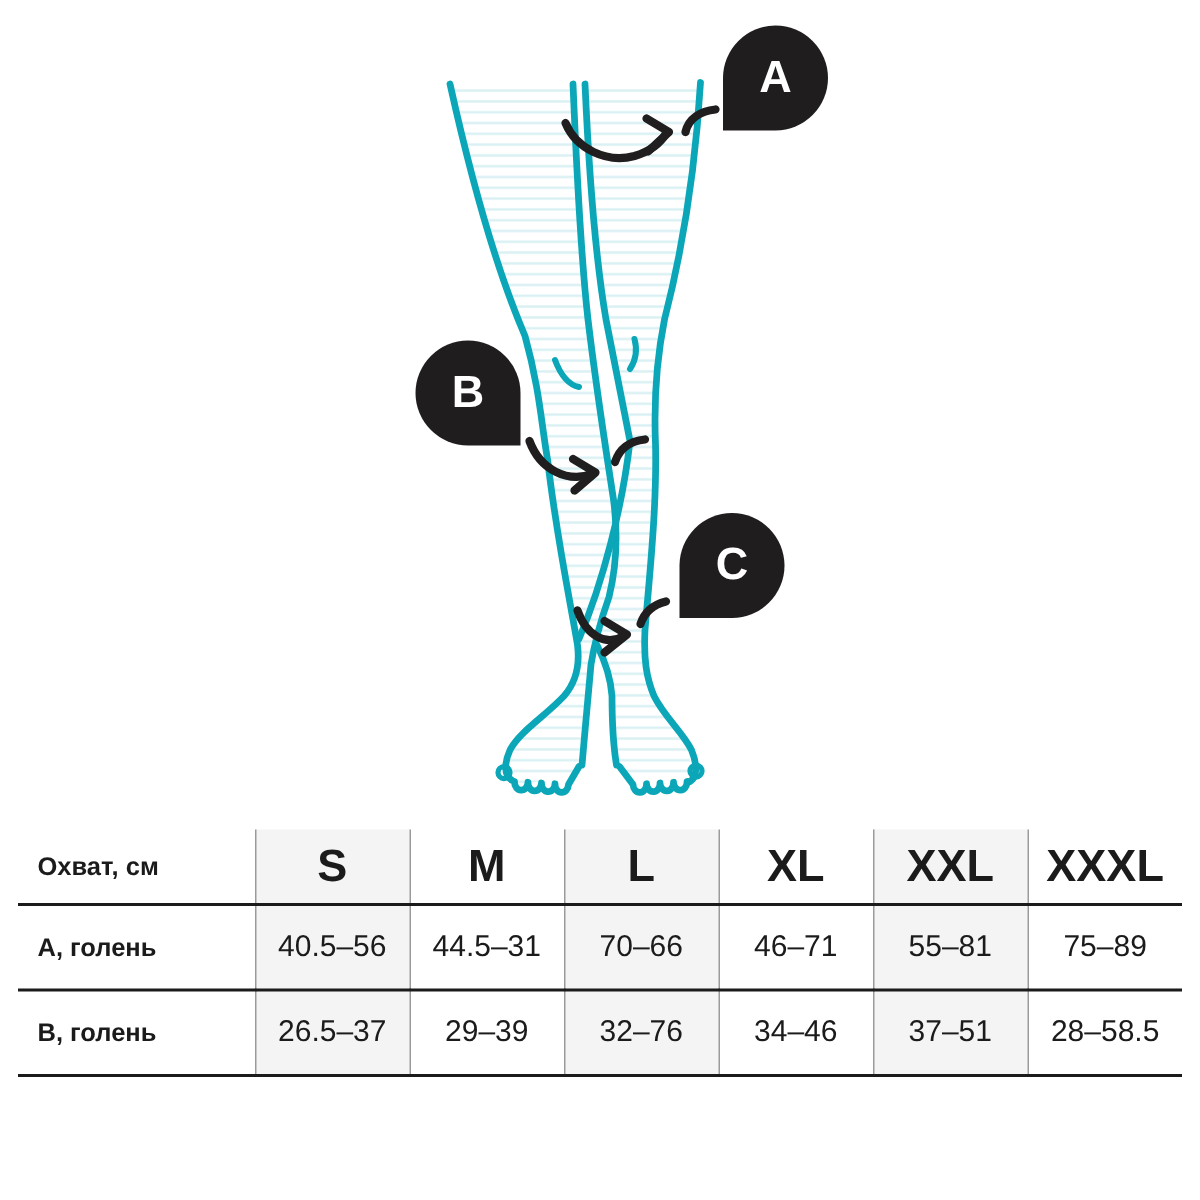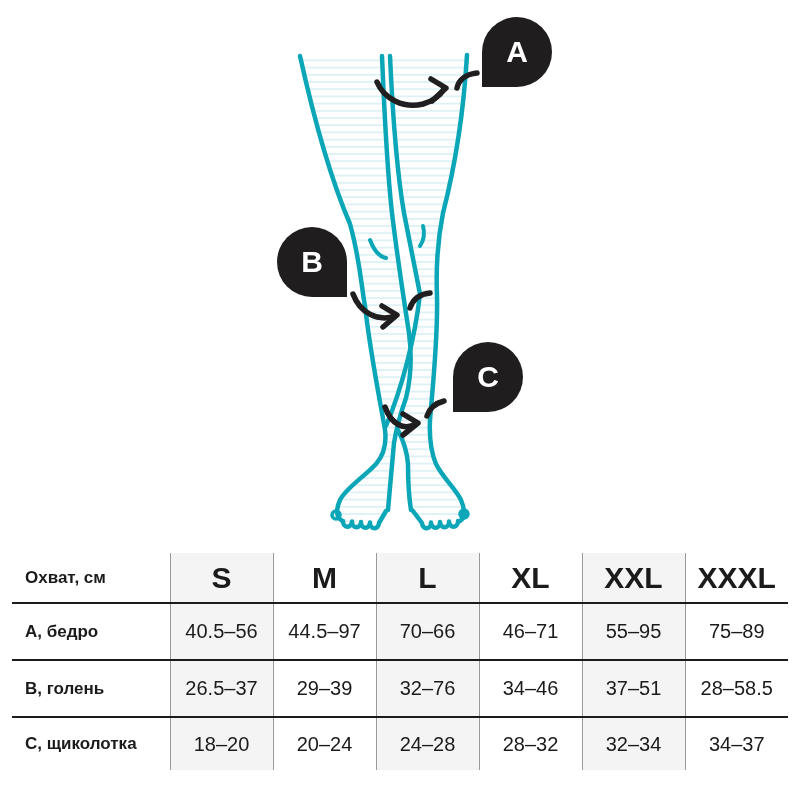--- a/index.html
+++ b/index.html
@@ -140,42 +140,33 @@
           <th class="szc shade">S</th>
           <th class="szc">M</th>
           <th class="szc shade">L</th>
           <th class="szc">XL</th>
           <th class="szc shade">XXL</th>
           <th class="szc">XXXL</th>
         </tr>
       </thead>
       <tbody>
         <tr class="rule">
-          <td class="lbl">A, бедро</td>
+          <td class="lbl">A, голень</td>
           <td class="szc val shade">40.5–56</td>
-          <td class="szc val">44.5–97</td>
+          <td class="szc val">44.5–31</td>
           <td class="szc val shade">70–66</td>
           <td class="szc val">46–71</td>
-          <td class="szc val shade">55–95</td>
+          <td class="szc val shade">55–81</td>
           <td class="szc val">75–89</td>
         </tr>
         <tr class="rule">
           <td class="lbl">B, голень</td>
           <td class="szc val shade">26.5–37</td>
           <td class="szc val">29–39</td>
           <td class="szc val shade">32–76</td>
           <td class="szc val">34–46</td>
           <td class="szc val shade">37–51</td>
           <td class="szc val">28–58.5</td>
         </tr>
-        <tr class="last">
-          <td class="lbl">C, щиколотка</td>
-          <td class="szc val shade">18–20</td>
-          <td class="szc val">20–24</td>
-          <td class="szc val shade">24–28</td>
-          <td class="szc val">28–32</td>
-          <td class="szc val shade">32–34</td>
-          <td class="szc val">34–37</td>
-        </tr>
       </tbody>
     </table>
   </div>
 </div>
 
 </body></html>

